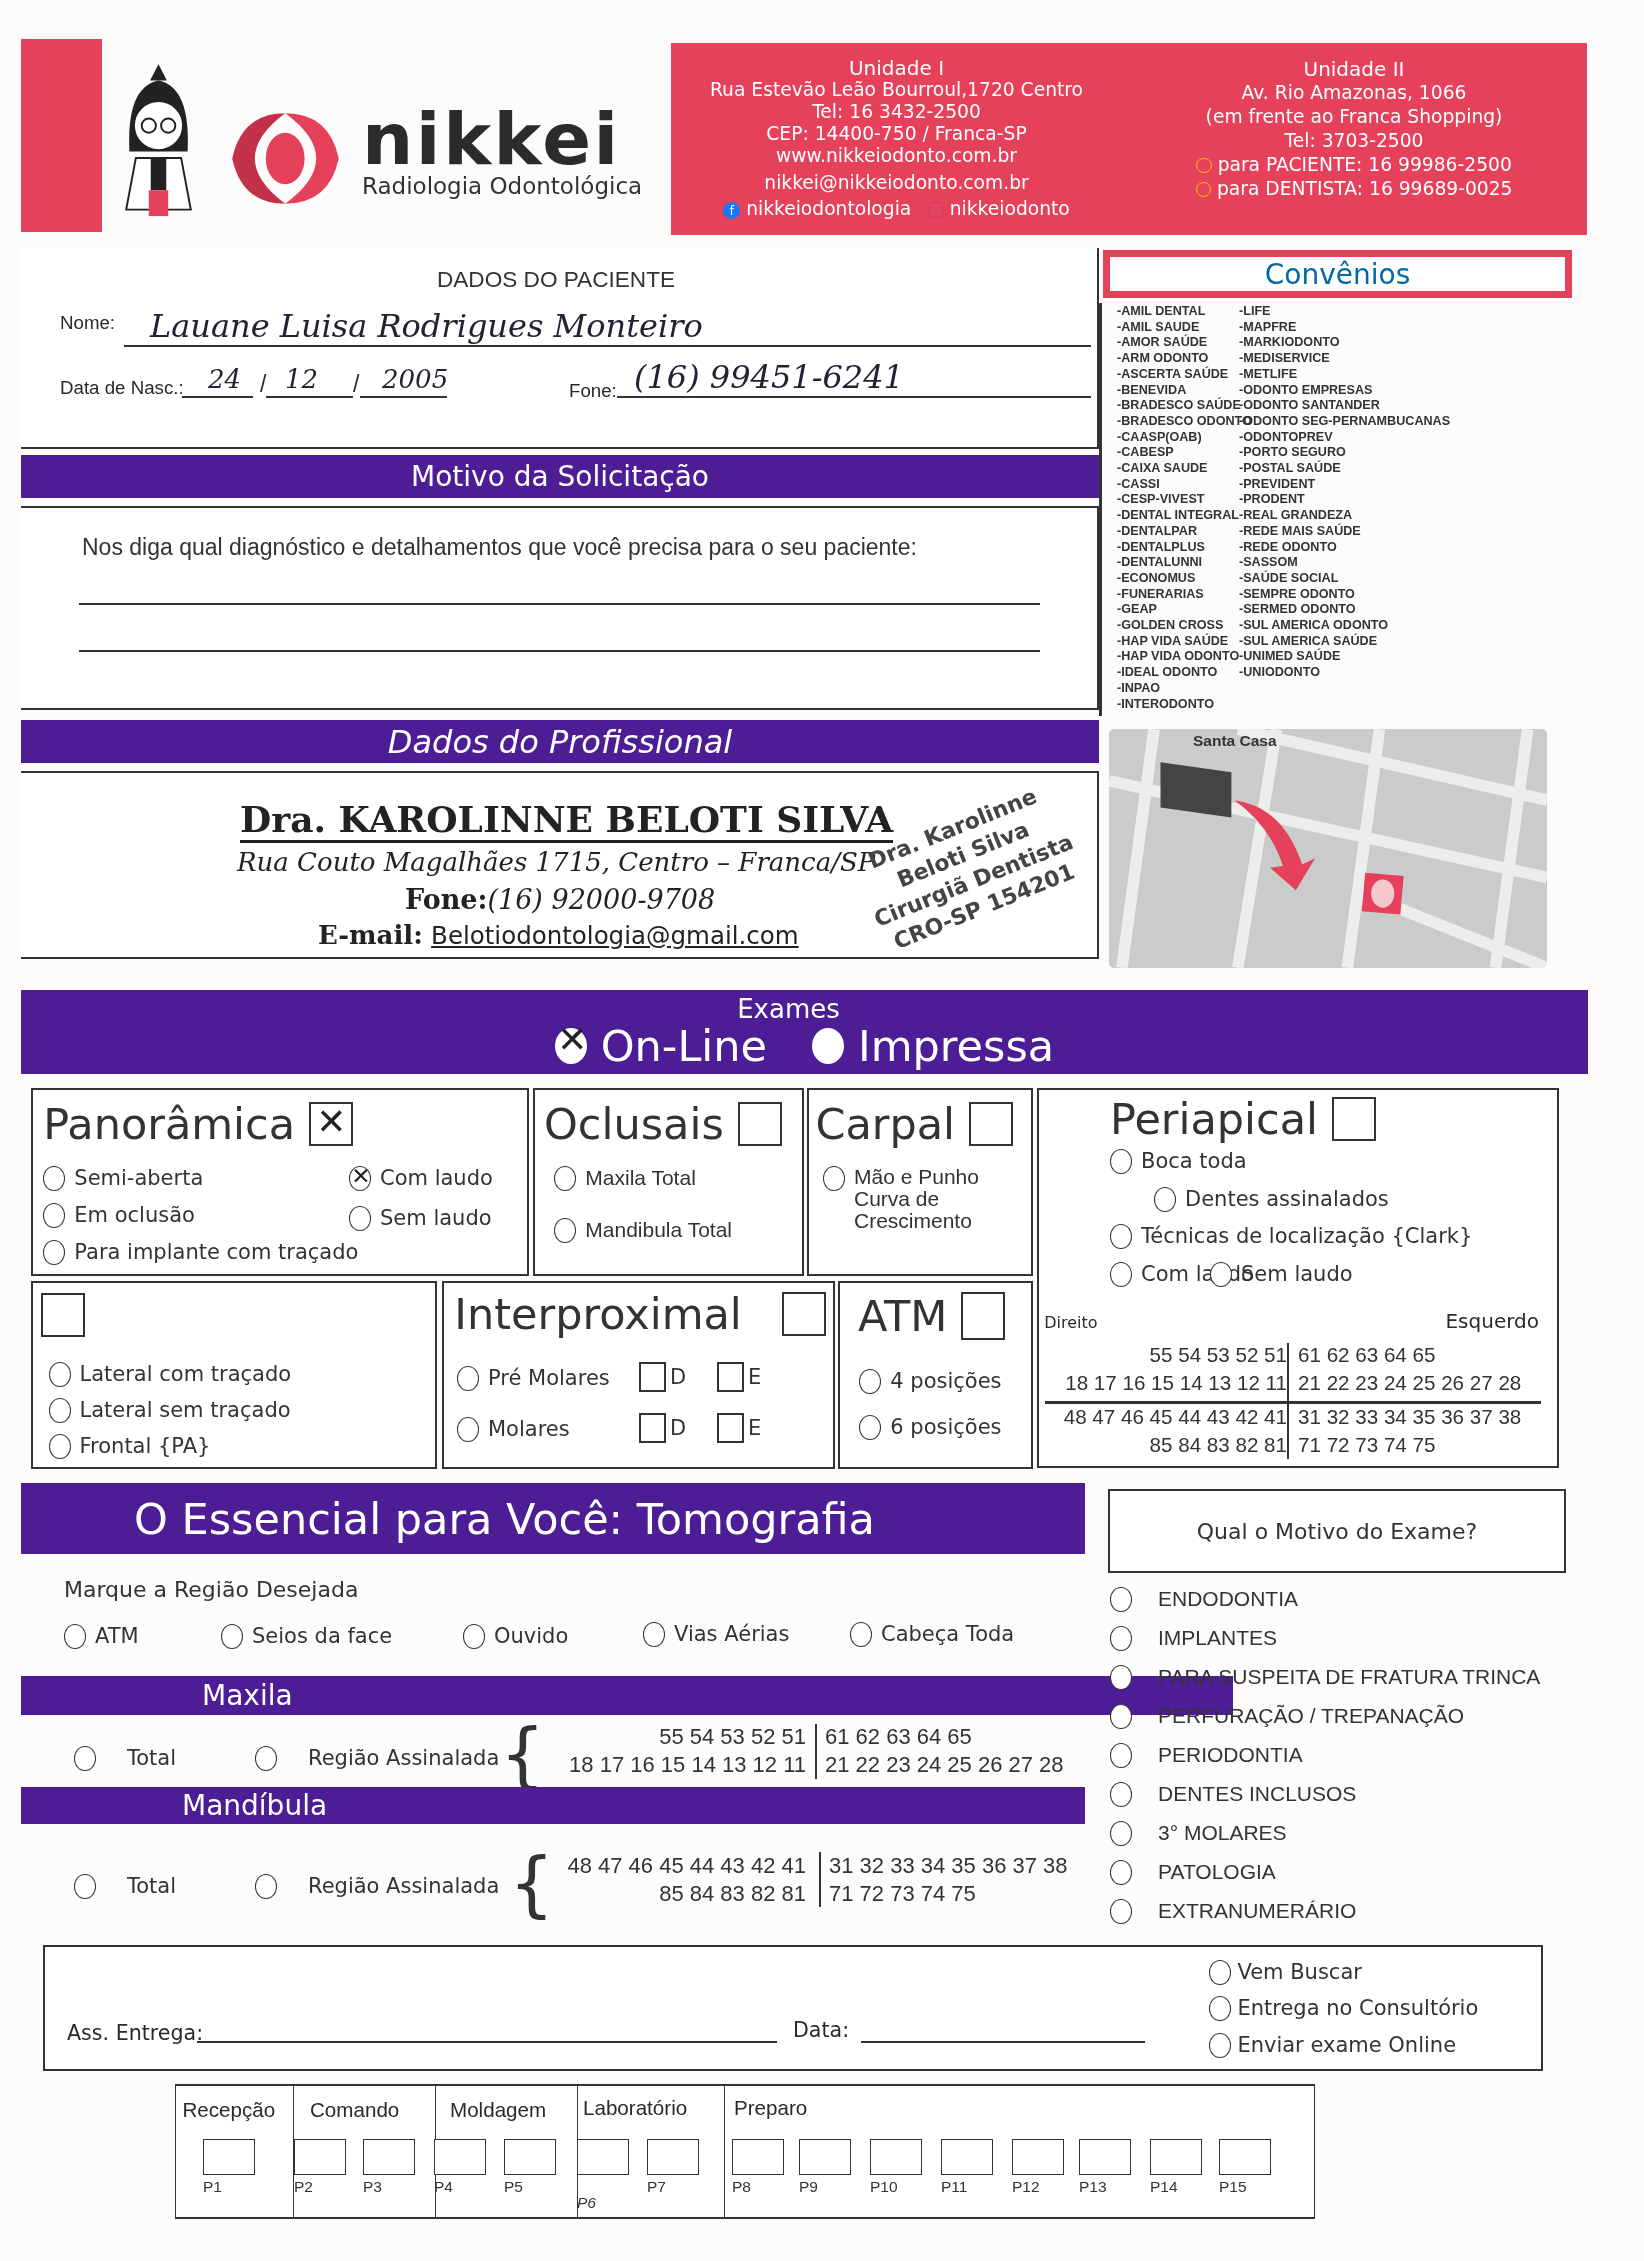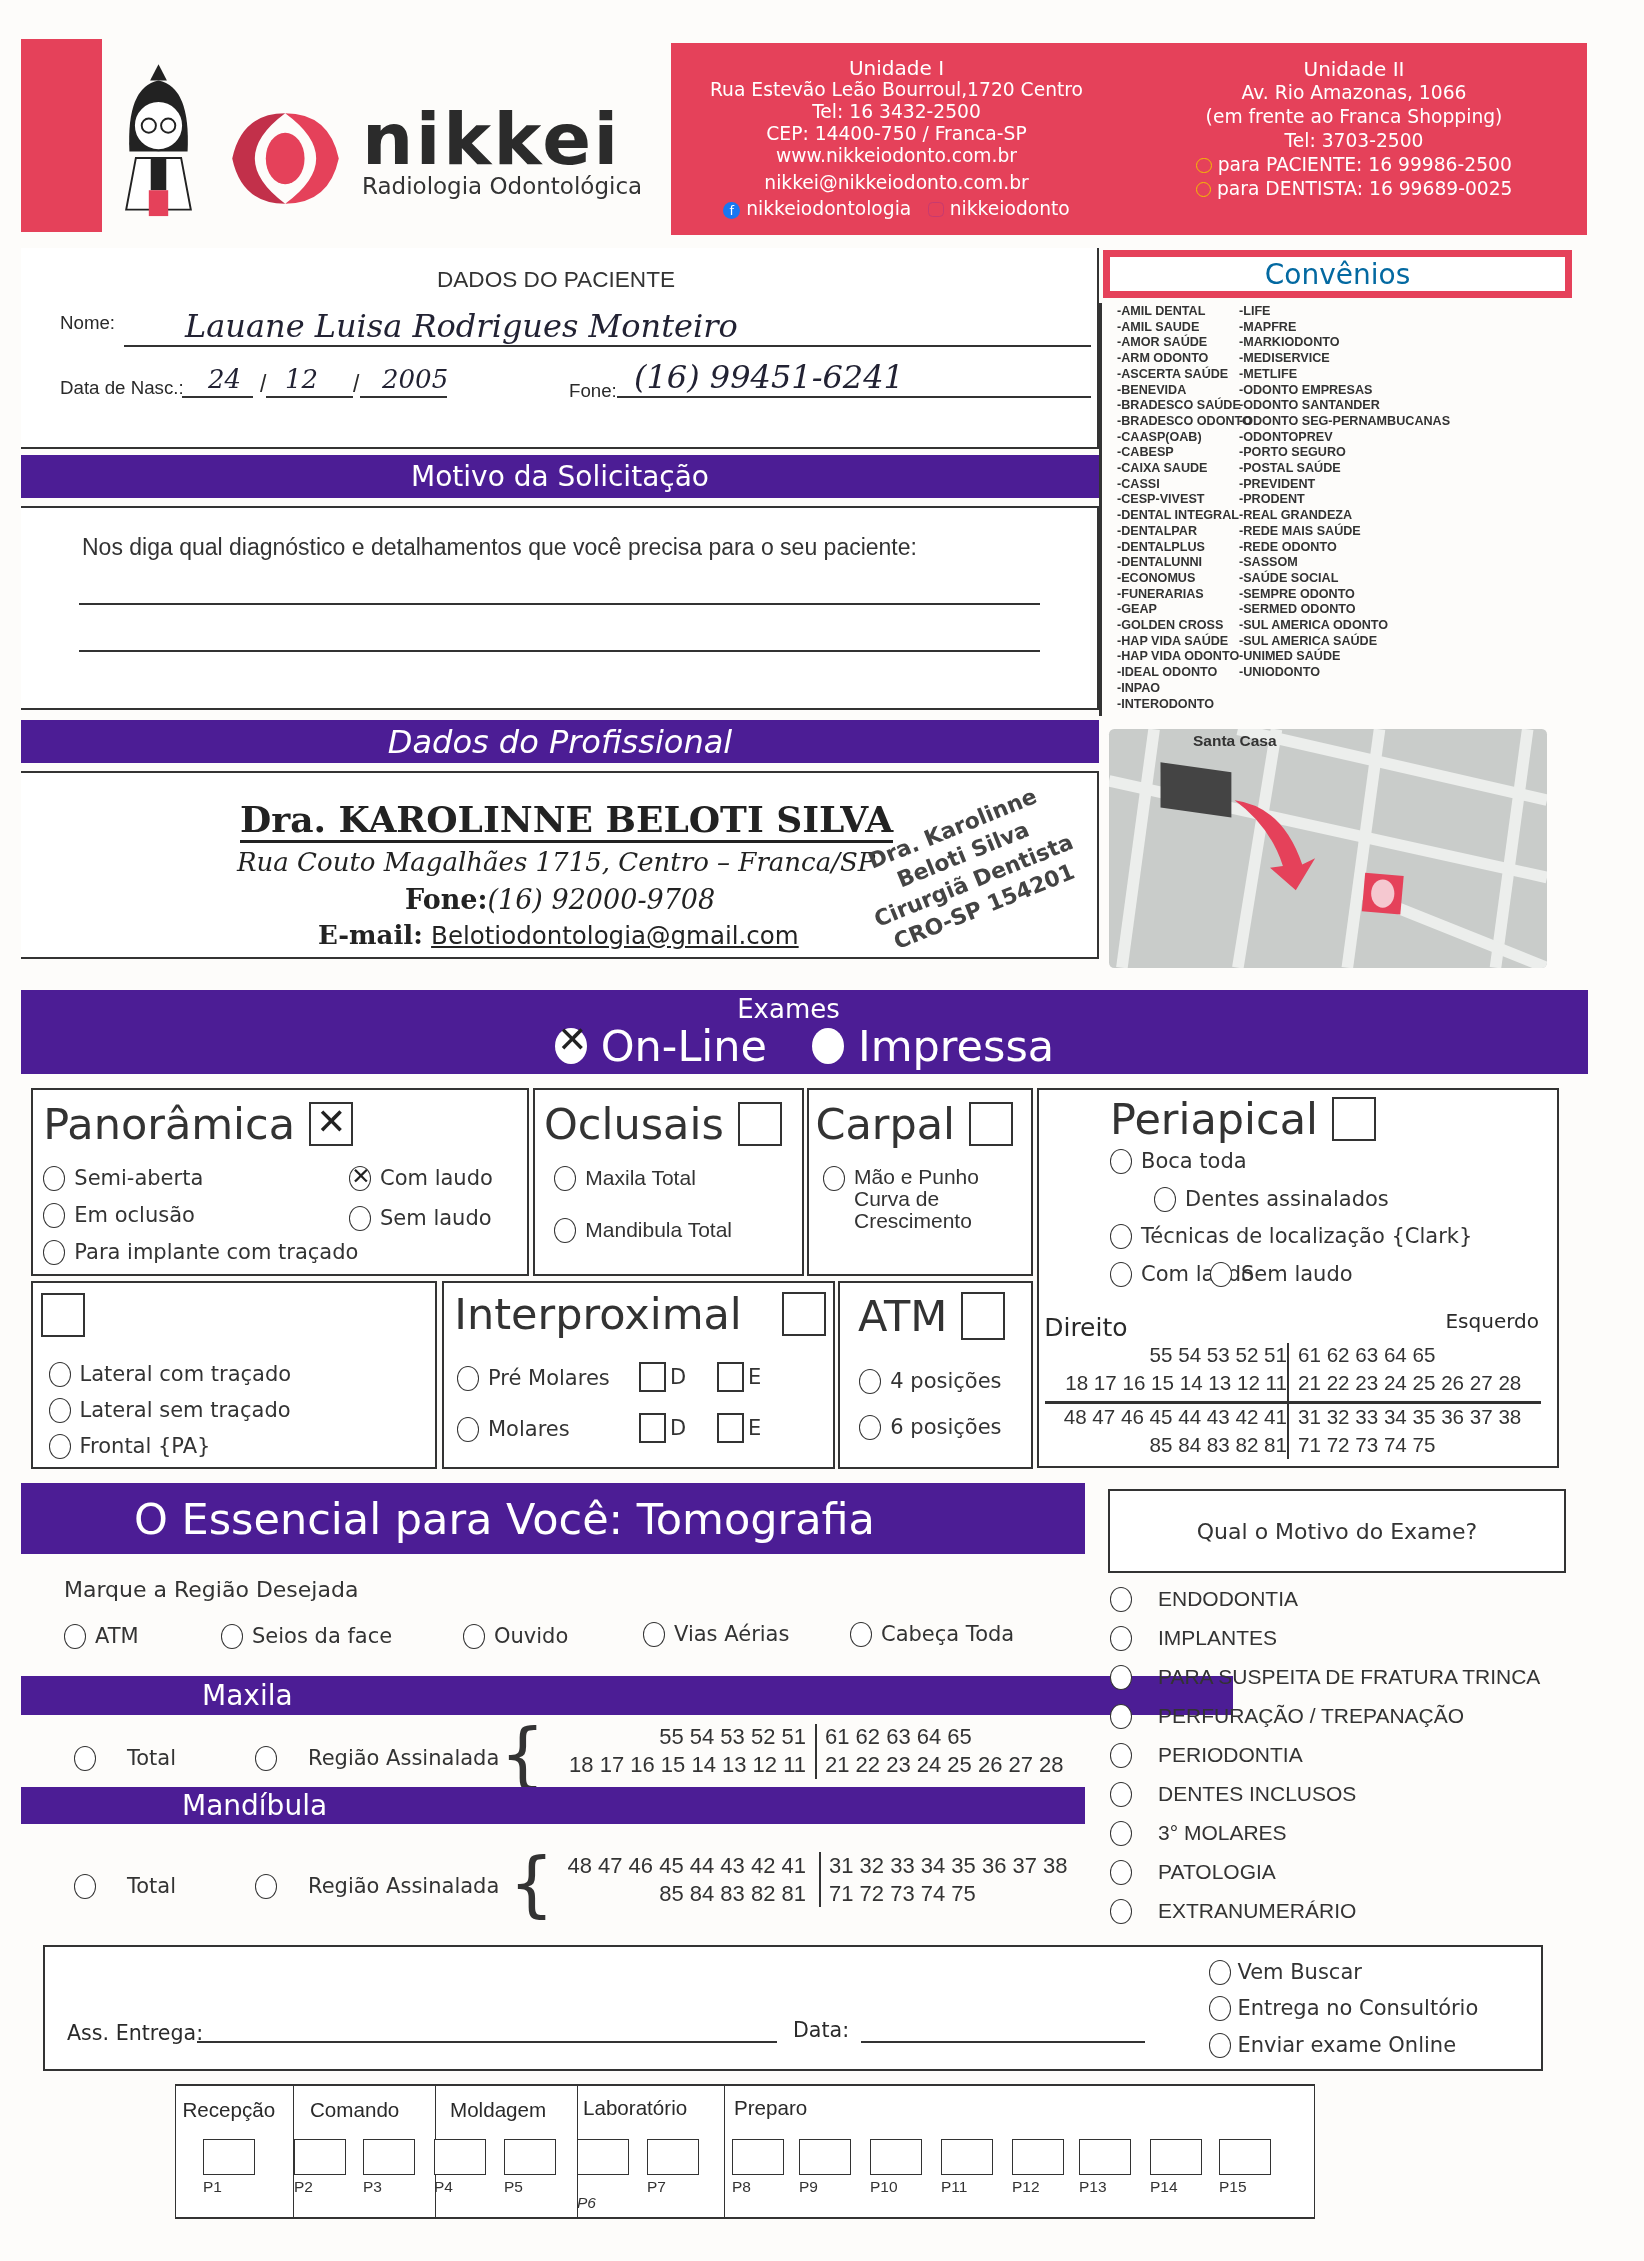--- a/index.html
+++ b/index.html
@@ -72,21 +72,21 @@
     <div>Tel: 3703-2500</div>
     <div><span style="display:inline-block;width:15.5px;height:15.5px;border-radius:50%;border:1.9px solid #f3c000;vertical-align:middle;"></span> <span>para PACIENTE: 16 99986-2500</span></div>
     <div><span style="display:inline-block;width:15.5px;height:15.5px;border-radius:50%;border:1.9px solid #f3c000;vertical-align:middle;"></span> <span>para DENTISTA: 16 99689-0025</span></div>
   </div>
 </div>
 
 <div class="box" style="left:21px;top:248px;width:1078px;height:201px;border-top:none;border-left:none;">
   <div class="abs" style="left:0;width:1070px;top:19.3px;text-align:center;font-size:22.6px;color:#333;">DADOS DO PACIENTE</div>
   <div class="abs" style="left:39px;top:64px;font-size:18.7px;">Nome:</div>
   <div class="line" style="left:103px;top:97px;width:967px;"></div>
-  <div class="abs hand" style="left:129px;top:59px;font-size:32px;margin-left:35px;">Lauane Luisa Rodrigues Monteiro</div>
+  <div class="abs hand" style="left:129px;top:59px;font-size:32px;">Lauane Luisa Rodrigues Monteiro</div>
 
   <div class="abs" style="left:39px;top:129px;font-size:18.7px;">Data de Nasc.:</div>
   <div class="line" style="left:161px;top:148px;width:71px;"></div>
   <div class="line" style="left:245px;top:148px;width:87px;"></div>
   <div class="line" style="left:339px;top:148px;width:87px;"></div>
   <div class="abs hand" style="left:187px;top:116px;font-size:26px;">24</div>
   <div class="abs" style="left:239px;top:123px;font-size:23px;">/</div>
   <div class="abs hand" style="left:264px;top:116px;font-size:26px;">12</div>
   <div class="abs" style="left:332px;top:123px;font-size:23px;">/</div>
   <div class="abs hand" style="left:361px;top:116px;font-size:26px;">2005</div>
@@ -293,21 +293,21 @@
     </div>
   <div class="opt" style="left:71px;top:172px;">
       <span class="radio"></span>
       <span>Com laudo</span>
     </div>
   <div class="opt" style="left:171px;top:172px;">
       <span class="radio"></span>
       <span>Sem laudo</span>
     </div>
 
-  <div class="abs" style="left:5.2px;top:223px;font-family:'DejaVu Sans',sans-serif;font-size:25px;">Direito</div>
+  <div class="abs" style="left:5.2px;top:223px;font-family:'DejaVu Sans',sans-serif;font-size:16px;">Direito</div>
   <div class="abs" style="right:18px;top:219px;font-family:'DejaVu Sans',sans-serif;font-size:20px;">Esquerdo</div>
 
   <div class="teeth" style="right:270px;top:251px;text-align:right;">
     <div class="row">55 54 53 52 51</div>
     <div class="row">18 17 16 15 14 13 12 11</div>
     <div class="row" style="margin-top:6.4px;">48 47 46 45 44 43 42 41</div>
     <div class="row">85 84 83 82 81</div>
   </div>
   <div class="abs" style="left:248px;top:253px;width:1.9px;height:116px;background:#333;"></div>
   <div class="abs" style="left:6.4px;top:311px;width:496px;height:2.6px;background:#333;"></div>

